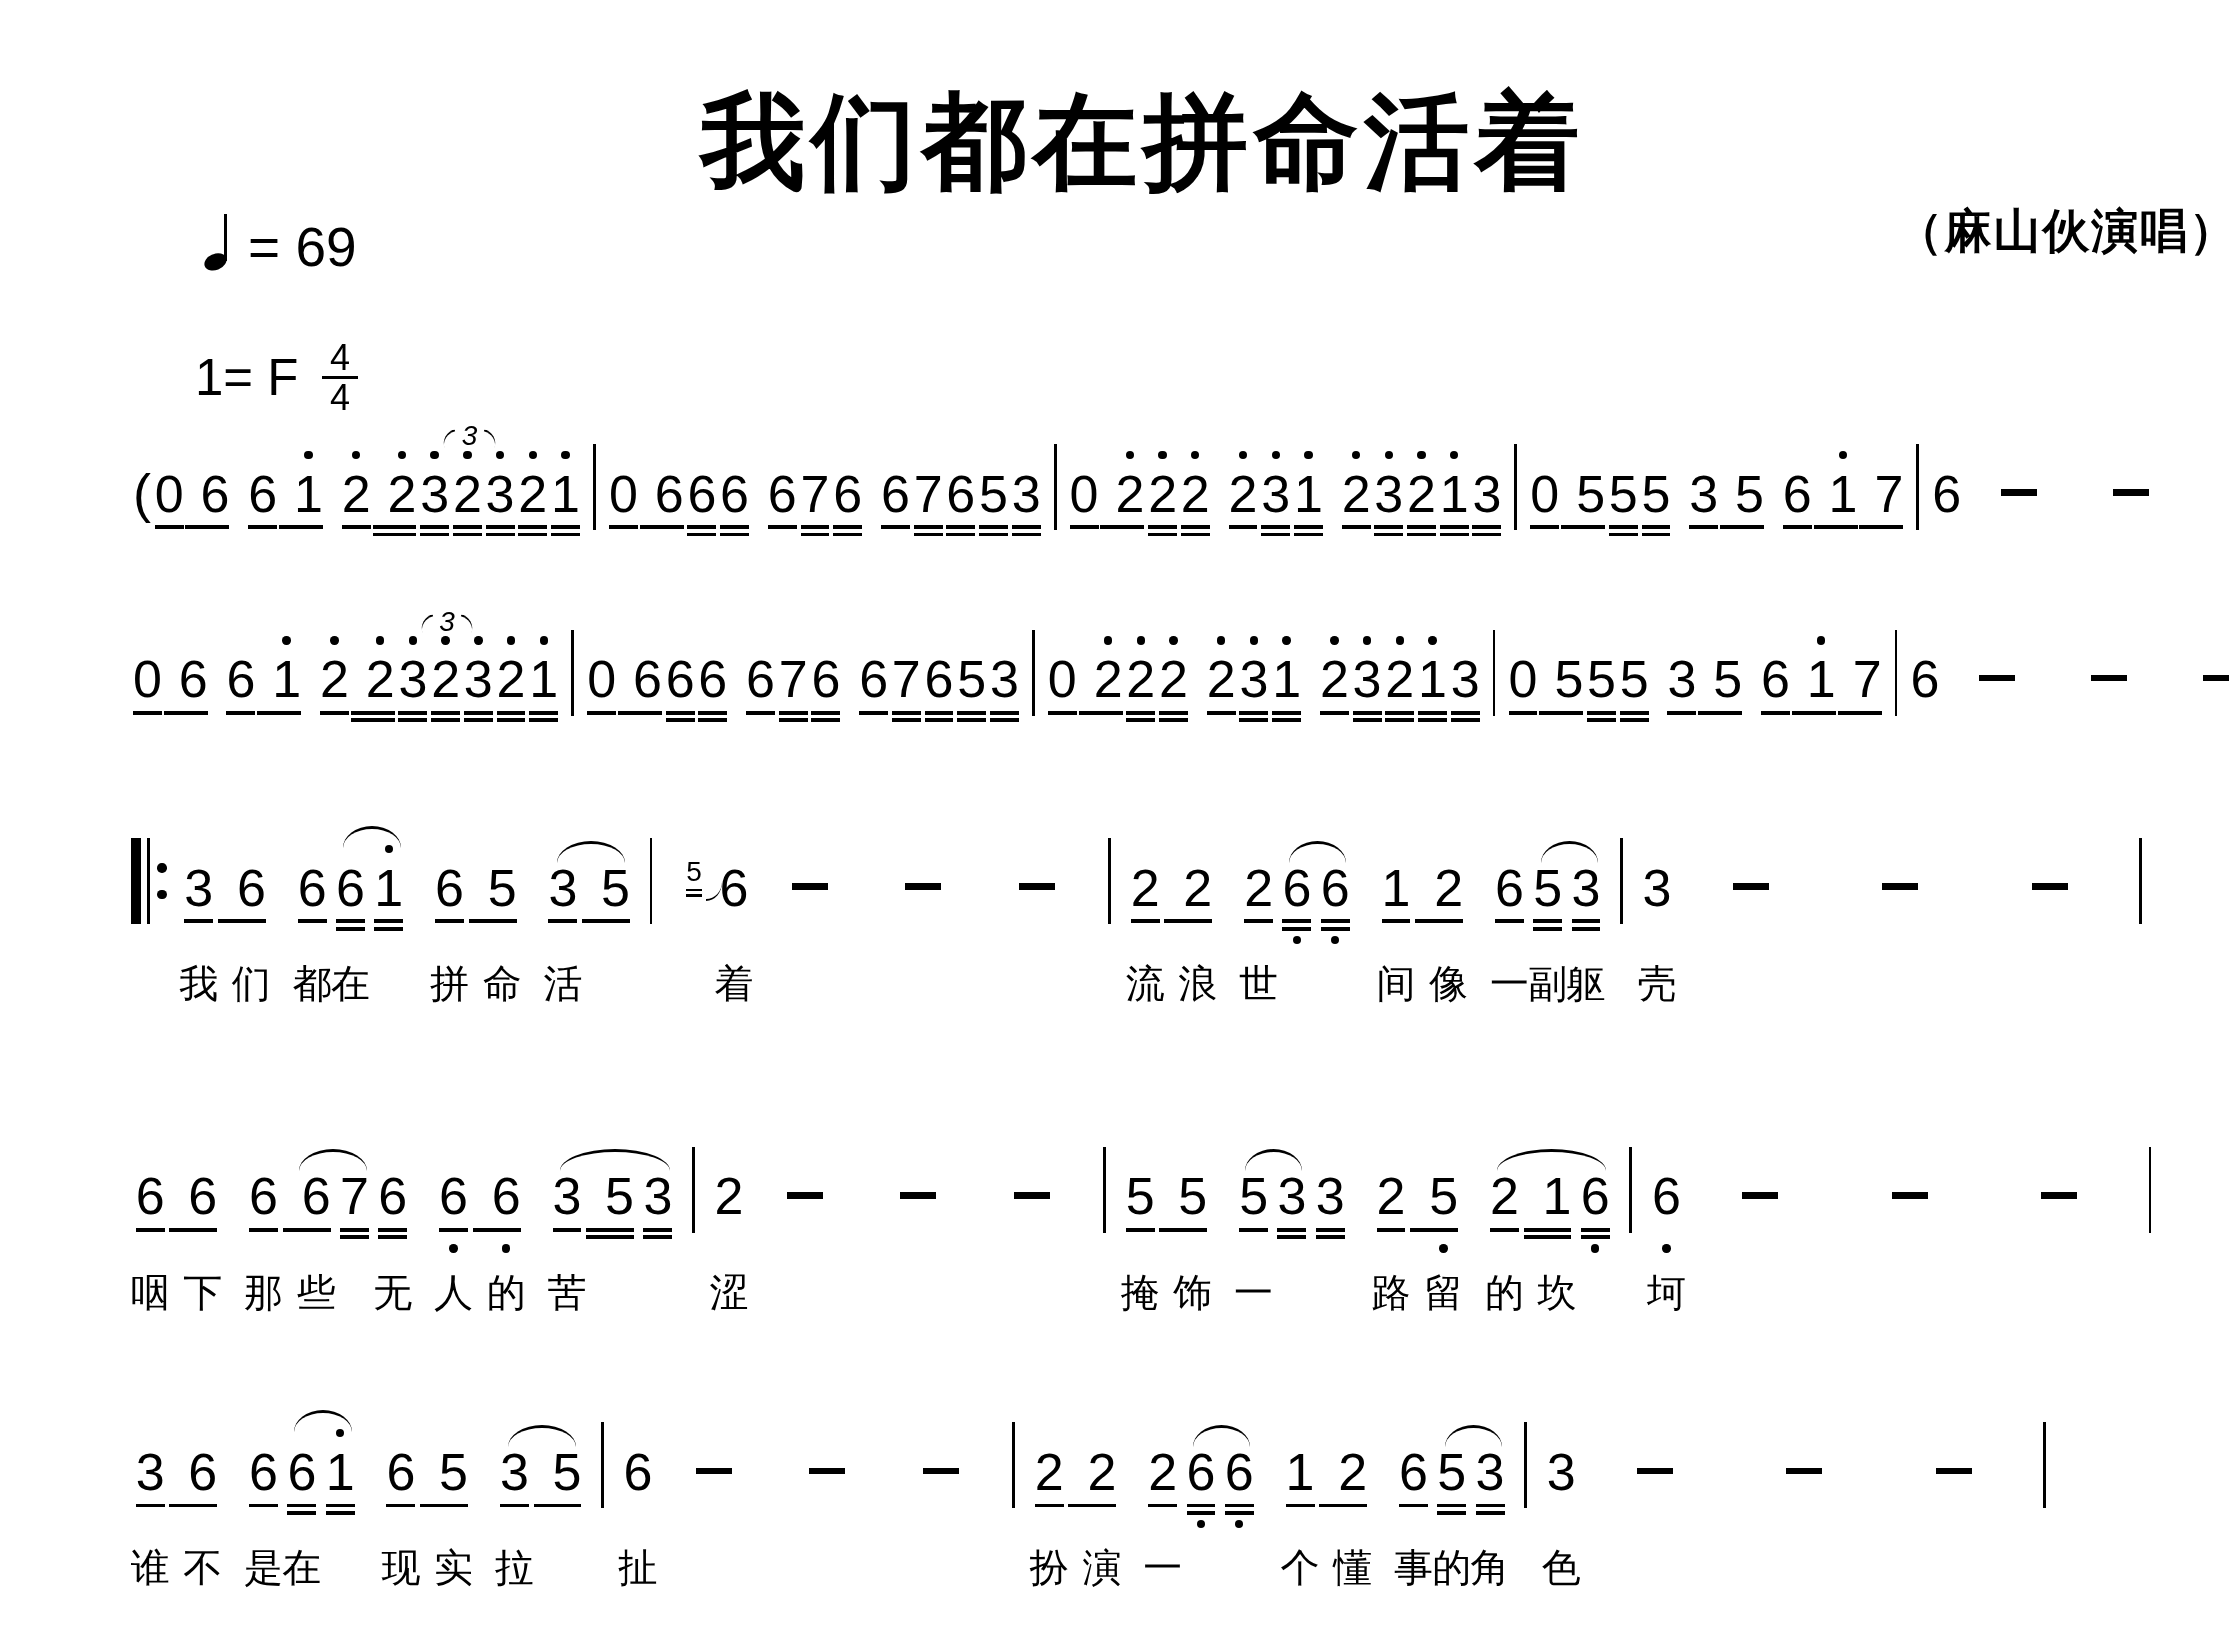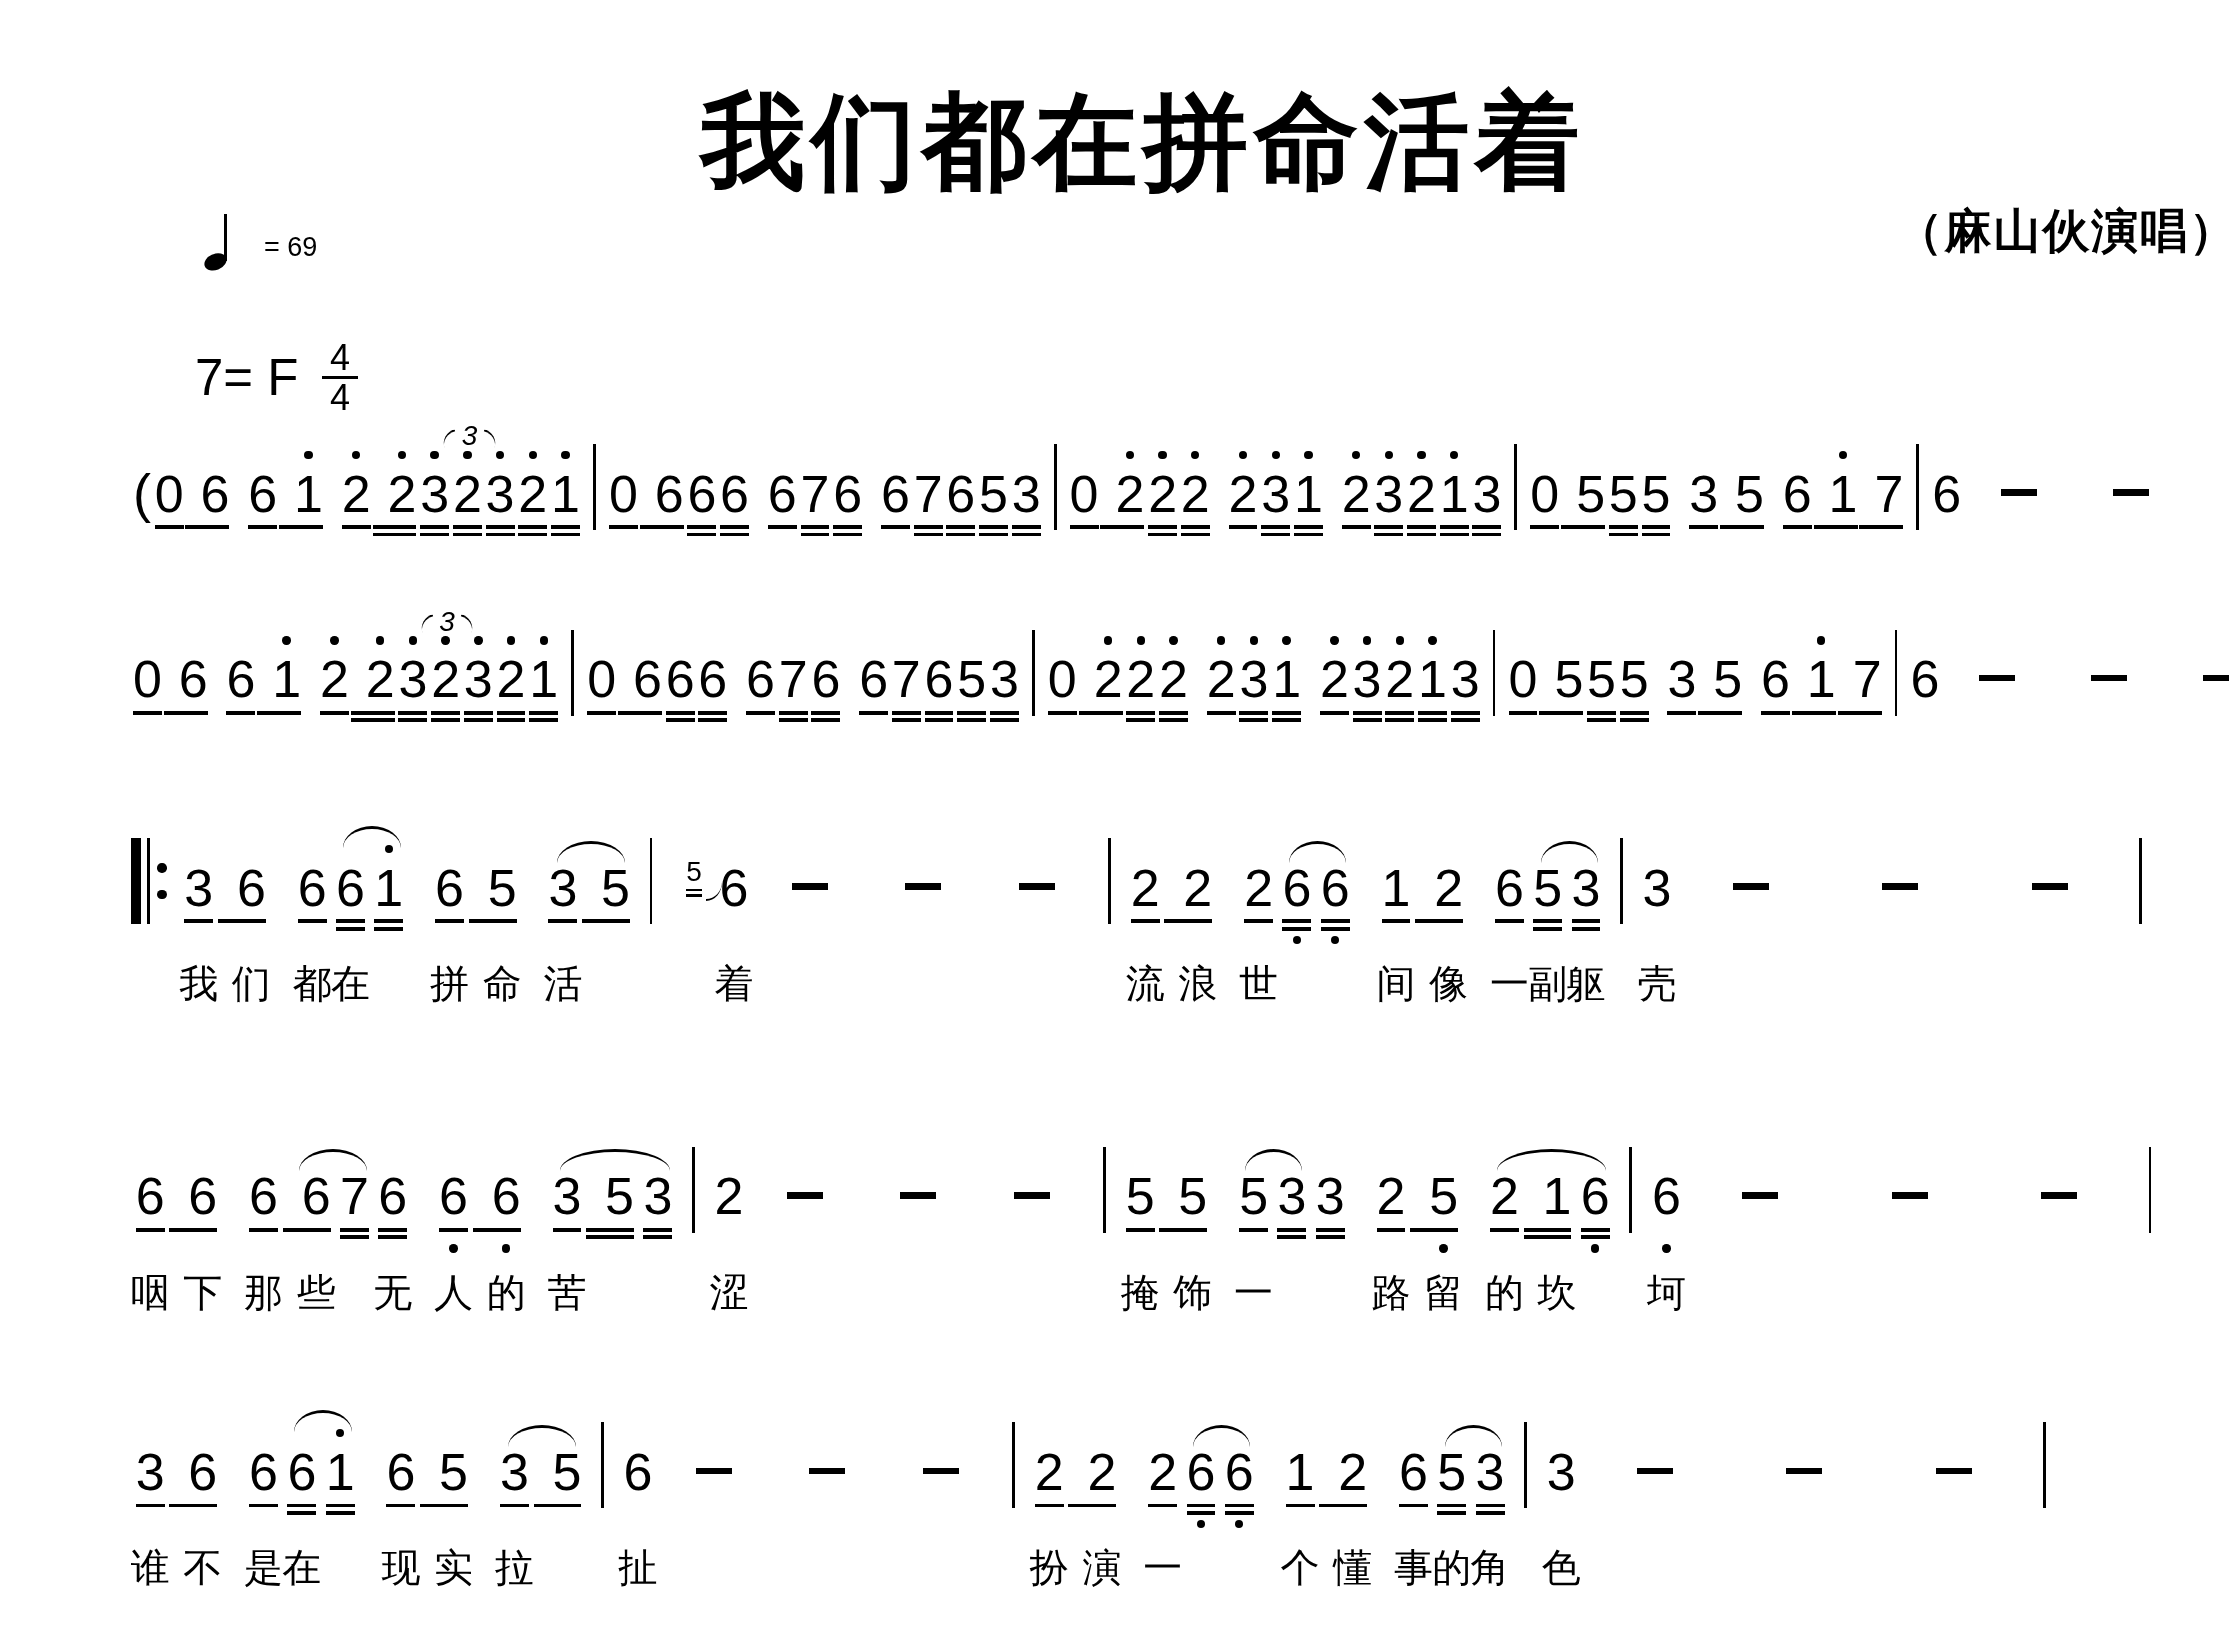--- a/index.html
+++ b/index.html
@@ -2,21 +2,21 @@
 <html style="font-size:15px"><head>
 <meta charset="utf-8">
 <style>
   html,body{margin:0;padding:0;background:#ffffff;}
   body{width:2230px;height:1646px;font-family:"Liberation Sans",sans-serif;color:#000;position:relative;overflow:hidden;}
   .page{position:relative;width:2230px;height:1646px;background:#fff;}
 
   .title{position:absolute;top:73px;left:0;width:100%;text-align:center;font-size:105px;font-weight:900;letter-spacing:5.6px;padding-left:28px;}
   .subtitle{position:absolute;top:200px;left:0;width:100%;text-align:right;font-size:47px;font-weight:700;letter-spacing:1.9px;padding-left:8px;}
 
-  .tempo{position:absolute;left:204px;top:214px;display:flex;align-items:flex-end;gap:32px;font-size:27px;}
+  .tempo{position:absolute;left:204px;top:214px;display:flex;align-items:flex-end;gap:16px;font-size:55px;}
   .qnote{position:relative;width:28px;height:58px;display:inline-block;}
   .qhead{position:absolute;left:0;bottom:1.9px;width:22.5px;height:16px;background:#000;border-radius:50%;transform:rotate(-22deg);}
   .qstem{position:absolute;left:19.7px;bottom:11.2px;width:3.7px;height:47px;background:#000;}
   .tempo .tv{line-height:49px;}
 
   .keysig{position:absolute;left:195px;top:339px;display:flex;align-items:center;font-size:51px;}
   .fr{display:inline-flex;flex-direction:column;align-items:center;margin-left:24px;}
   .fr b{display:block;font-size:36px;line-height:37px;font-weight:400;padding:0 7.5px;}
   .fr b.num{border-bottom:3.7px solid #000;}
 
@@ -93,21 +93,21 @@
 
   <div class="tempo">
     <span class="qnote">
         <i class="qhead"></i>
         <i class="qstem"></i>
       </span>
     <span class="tv">=  69</span>
   </div>
 
   <div class="keysig">
-    <span>7= F</span>
+    <span>1= F</span>
     <span class="fr">
       <b class="num">4</b>
       <b>4</b>
     </span>
   </div>
 
 
   <div class="score" id="score">
       <div class="mline">
         <span class="tok t-po">

